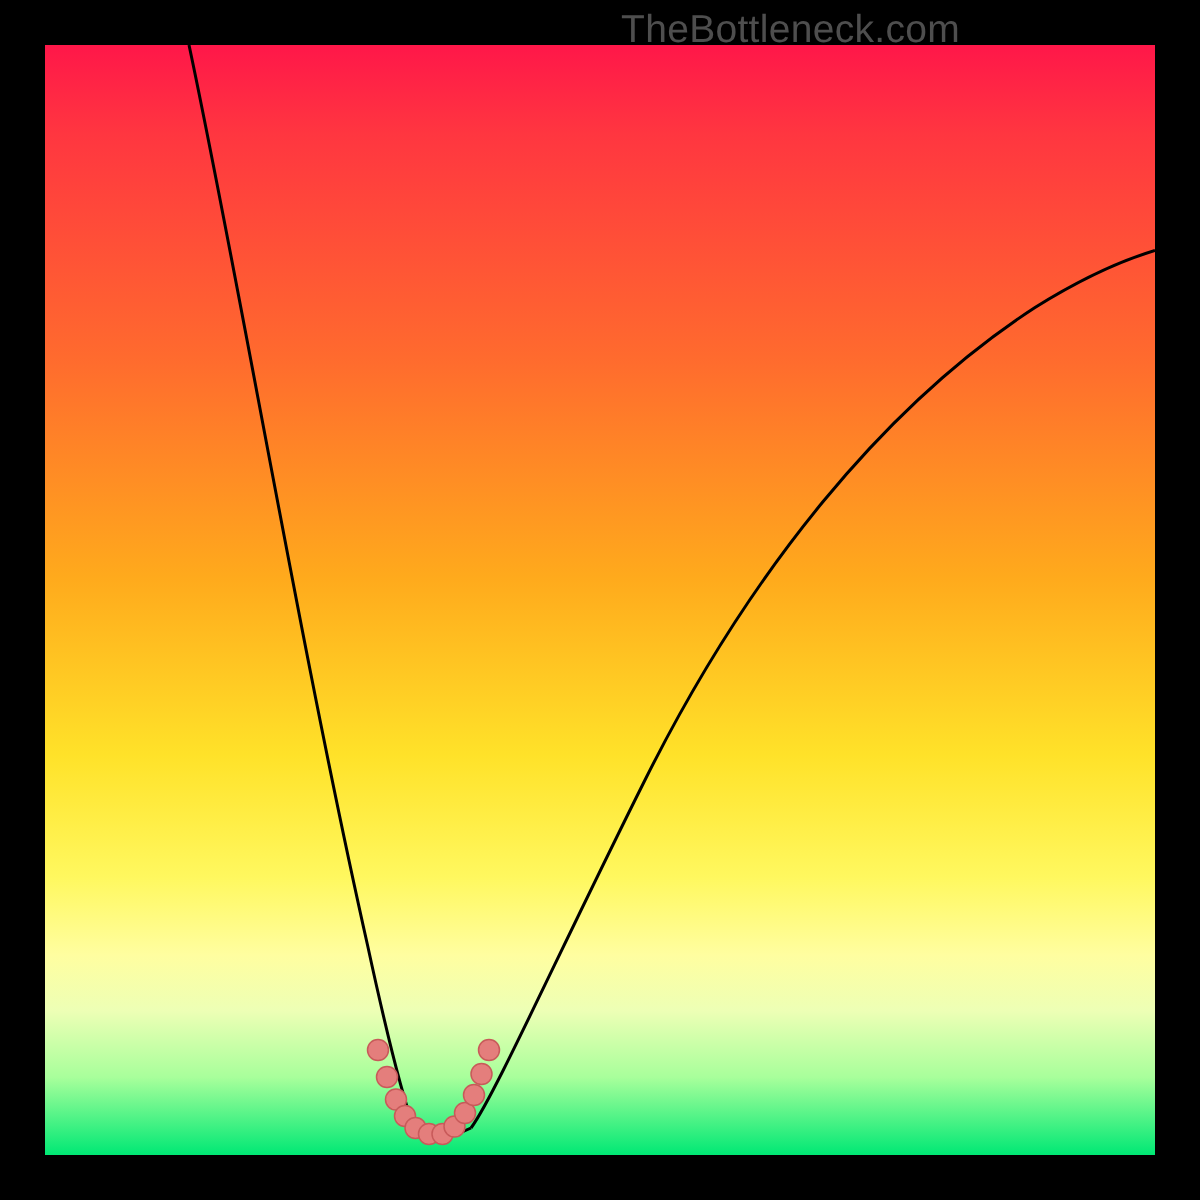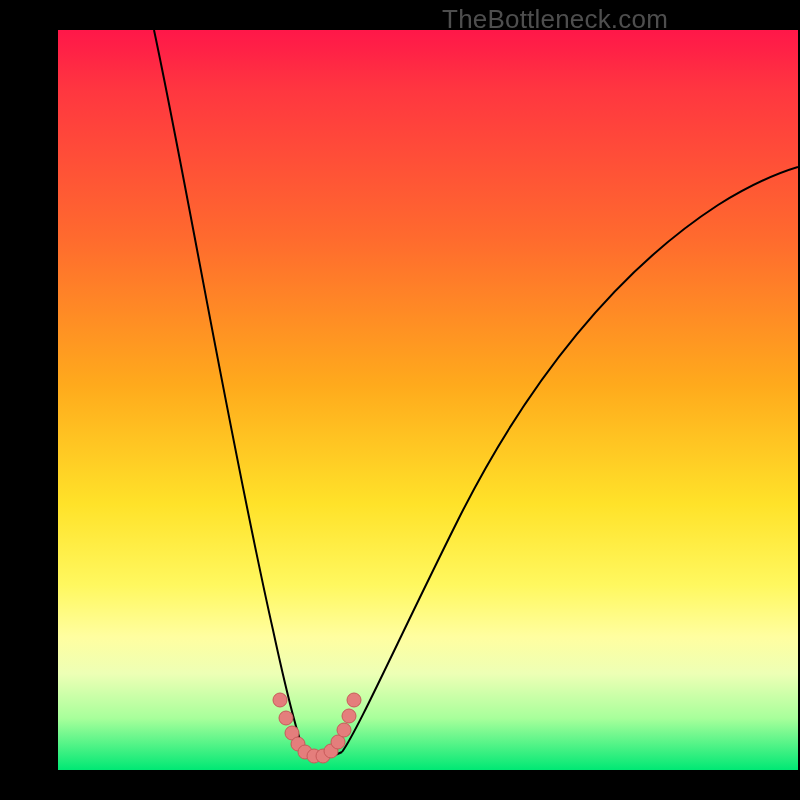--- a/index.html
+++ b/index.html
@@ -9,21 +9,20 @@
     height: 800px;
     background: #000;
     font-family: Arial, Helvetica, sans-serif;
     overflow: hidden;
   }
   .frame {
     position: relative;
     width: 652px;
     height: 800px;
     background: #000;
-    margin-left: 28px;
   }
   .watermark {
     position: absolute;
     top: 4px;
     right: 12px;
     color: #4e4e4e;
     font-size: 26px;
     font-weight: 400;
     letter-spacing: 0.2px;
     z-index: 5;

